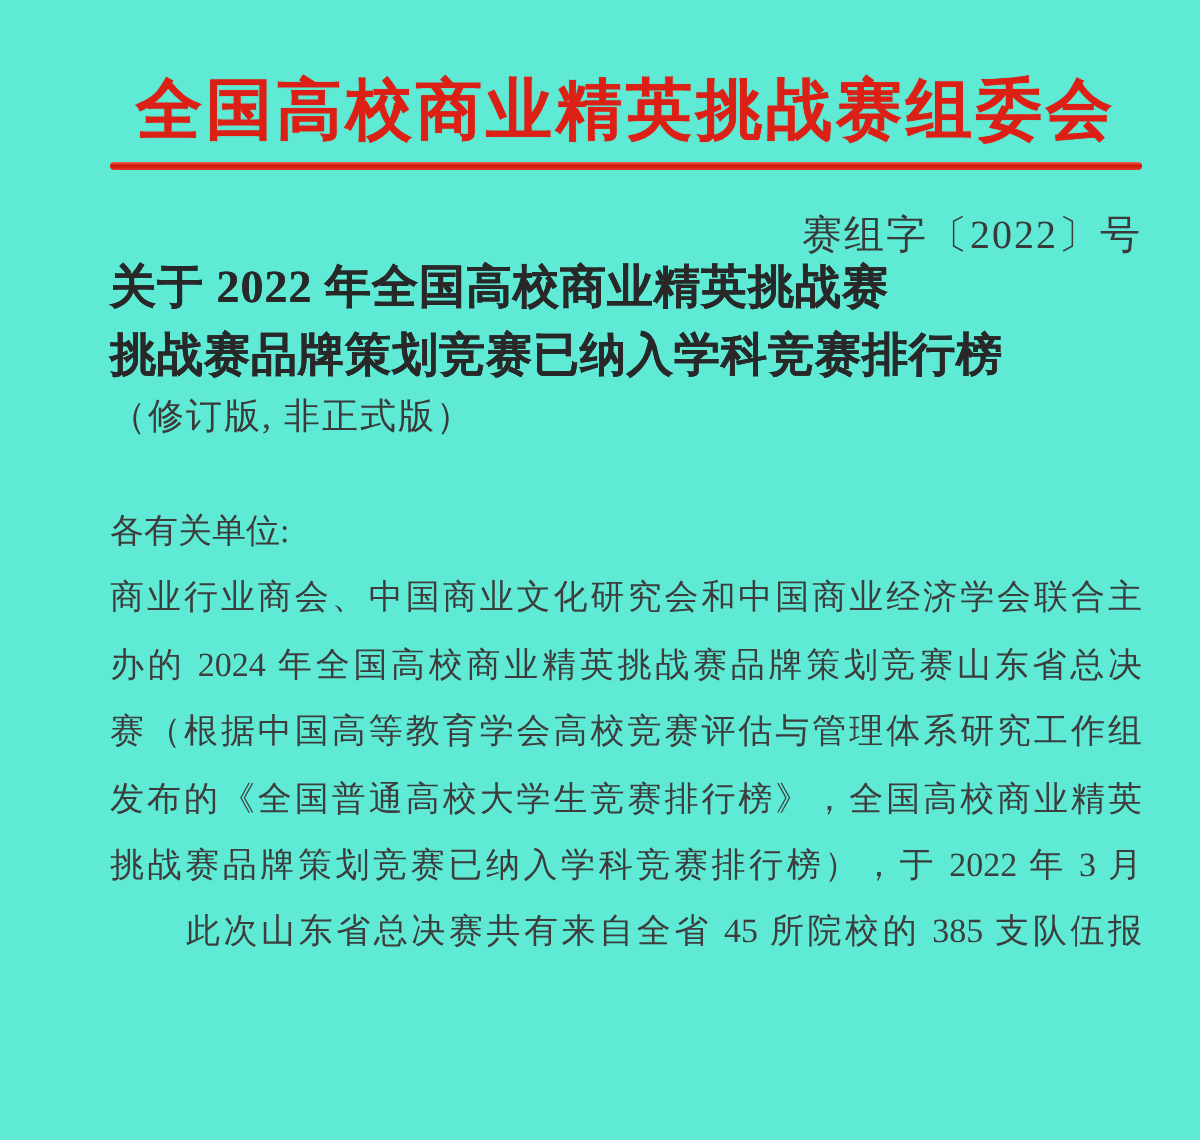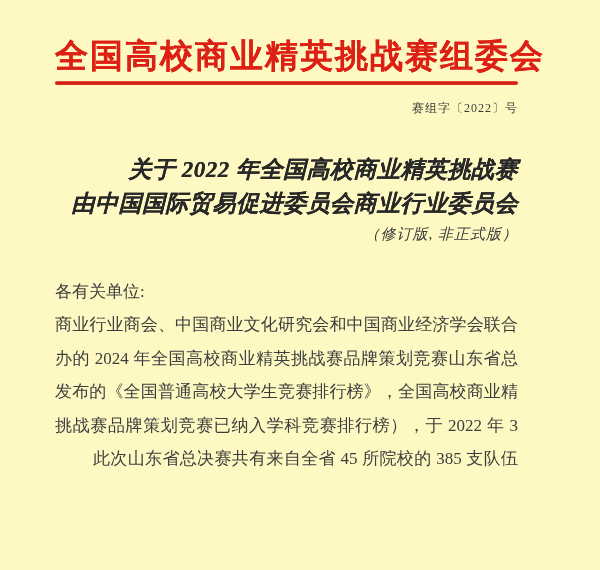--- a/index.html
+++ b/index.html
@@ -3,23 +3,23 @@
 <meta charset="utf-8">
 <style>
   * { margin: 0; padding: 0; box-sizing: border-box; }
   html, body { background: #ffffff; }
   :root { --accent: #dd2015; }
 
   .page {
     position: relative;
     width: 600px;
     height: 570px;
-    background: #fef9c3;
+    background: #5eead4;
     overflow: hidden;
-    padding: 36px 82px 0 55px;
+    padding: 36px 29px 0 55px;
     font-family: "Liberation Serif", "DejaVu Serif", serif;
     color: #3c3c3c;
   }
 
   
   .org-title {
     color: var(--accent);
     font-size: 33px;
     font-weight: bold;
     text-align: center;
@@ -28,46 +28,44 @@
     white-space: nowrap;
     text-shadow: 0 0 0.4px var(--accent);
   }
   .red-rule {
     height: 4px;
     margin-top: 5px;
     background: linear-gradient(to bottom, #ef6153 0%, #cc1407 45%, #e3392b 100%);
     border-radius: 2px;
   }
   .doc-number {
-    margin-top: 14px;
+    margin-top: 24px;
     text-align: right;
-    font-size: 12px;
+    font-size: 20px;
     line-height: 18px;
     color: #3a3a3a;
     letter-spacing: 1px;
   }
 
   
   .title-block {
-    margin-top: 36px;
-    text-align: right;
+    text-align: left;
     color: #282828;
-    font-style: italic;
   }
   .title-line {
     font-size: 23px;
     font-weight: bold;
     line-height: 34px;
     letter-spacing: 0.5px;
     white-space: nowrap;
     text-shadow: 0 0 0.3px #282828;
   }
   .subtitle {
     margin-top: 2px;
-    font-size: 15px;
+    font-size: 18px;
     line-height: 22px;
     color: #3a3a3a;
     letter-spacing: 1px;
   }
 
   
   .doc-body {
     margin-top: 30px;
     font-size: 17px;
     color: #3d3d3d;
@@ -92,31 +90,32 @@
 <div class="page">
 
   <div class="org-title">全国高校商业精英挑战赛组委会</div>
 
   <div class="red-rule"></div>
 
   <div class="doc-number">赛组字〔2022〕号</div>
 
   <div class="title-block">
     <div class="title-line">关于 2022 年全国高校商业精英挑战赛</div>
-    <div class="title-line">由中国国际贸易促进委员会商业行业委员会</div>
+    <div class="title-line">挑战赛品牌策划竞赛已纳入学科竞赛排行榜</div>
     <div class="subtitle">（修订版, 非正式版）</div>
   </div>
 
   <div class="doc-body">
 
     <div class="line">各有关单位:</div>
 
     <div>
       <div class="line fill">商业行业商会、中国商业文化研究会和中国商业经济学会联合主</div>
       <div class="line fill">办的 2024 年全国高校商业精英挑战赛品牌策划竞赛山东省总决</div>
+      <div class="line fill">赛（根据中国高等教育学会高校竞赛评估与管理体系研究工作组</div>
       <div class="line fill">发布的《全国普通高校大学生竞赛排行榜》，全国高校商业精英</div>
       <div class="line fill">挑战赛品牌策划竞赛已纳入学科竞赛排行榜），于 2022 年 3 月</div>
     </div>
 
     <div>
       <div class="line fill indent">此次山东省总决赛共有来自全省 45 所院校的 385 支队伍报</div>
     </div>
 
   </div>
 </div>

